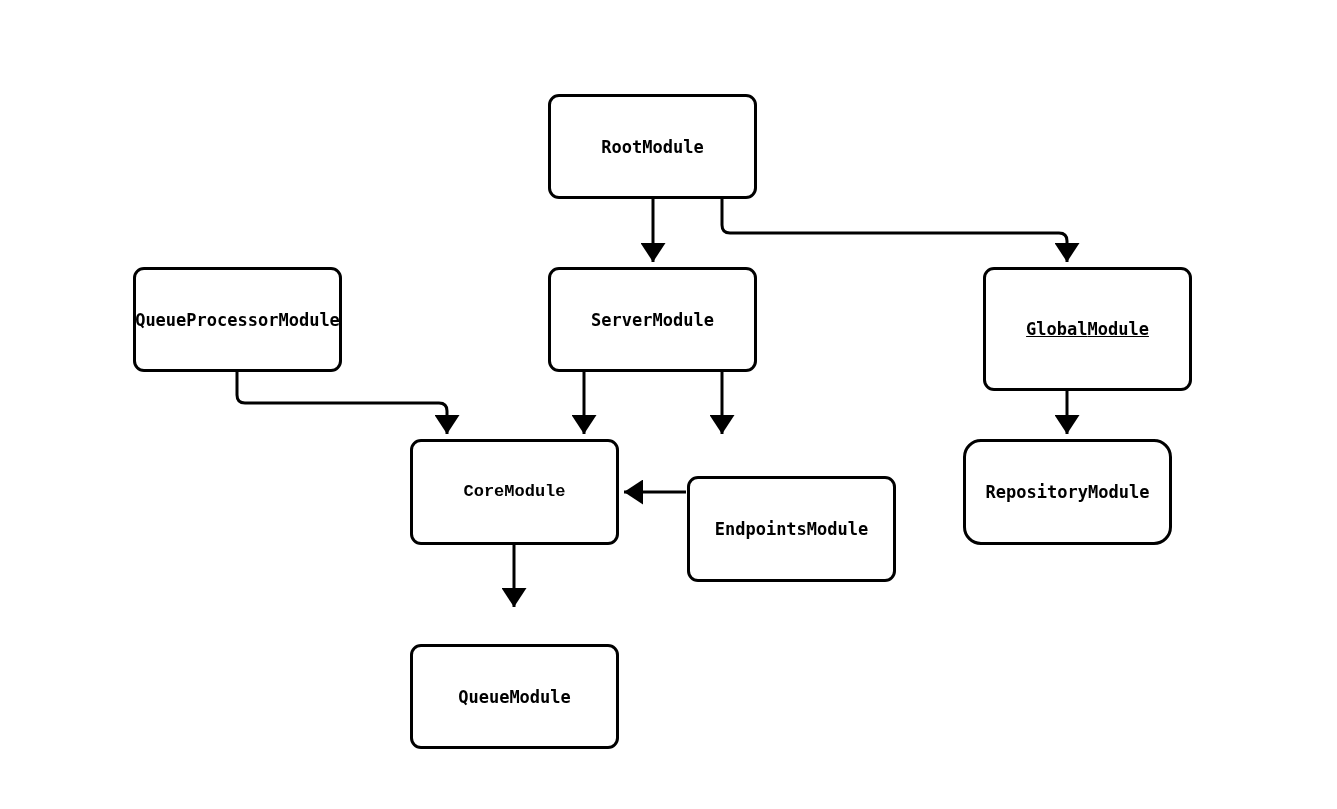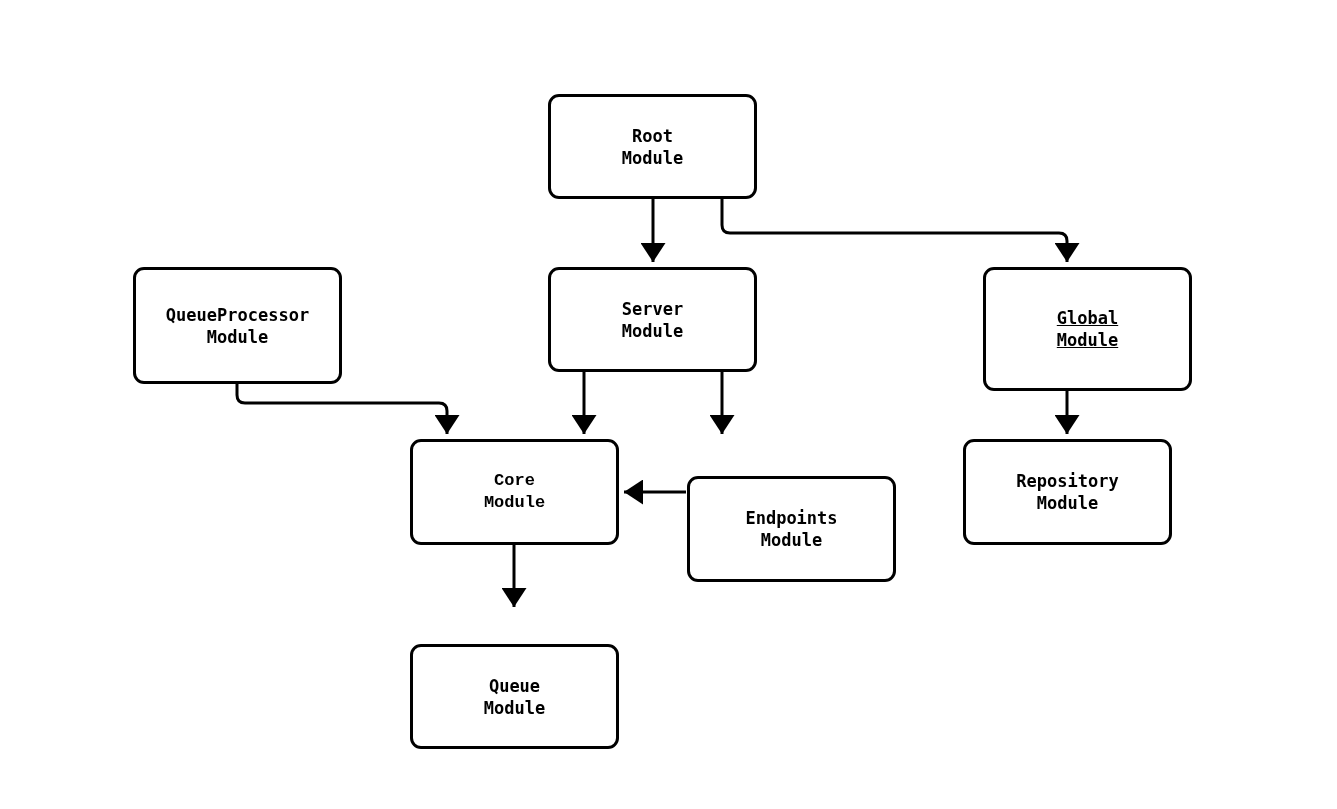--- a/index.html
+++ b/index.html
@@ -25,36 +25,35 @@
   }
   .node {
     position: absolute;
     box-sizing: border-box;
     width: 209px;
     height: 106px;
     background: #ffffff;
     border: 3px solid #000000;
     border-radius: 11px;
     display: flex;
-    flex-direction: column;
     align-items: center;
     justify-content: center;
     text-align: center;
     font-weight: bold;
     font-size: 17px;
     line-height: 22px;
     color: #000000;
   }
   .n-root          { left: 548px;  top: 94px;  height: 105px; }
-  .n-queueproc     { left: 133px;  top: 267px; height: 117px; text-align: right; }
+  .n-queueproc     { left: 133px;  top: 267px; height: 105px; text-align: right; }
   .n-server        { left: 548px;  top: 267px; height: 105px; }
   .n-global        { left: 983px;  top: 267px; height: 124px; text-decoration: underline; }
   .n-core          { left: 410px;  top: 439px; font-family: Liberation Mono, monospace; }
   .n-endpoints     { left: 687px;  top: 456px; margin-top: 20px; }
-  .n-repository    { left: 963px;  top: 439px; }
+  .n-repository    { left: 963px;  top: 439px; border-radius: 18px; }
   .n-queue         { left: 410px;  top: 644px; height: 105px; }
 </style>
 </head>
 <body>
 
 <div class="canvas">
 
   <svg class="edges-svg" width="1337" height="809" viewBox="0 0 1337 809" xmlns="http://www.w3.org/2000/svg">
     <defs>
       <marker id="arrowhead" viewBox="0 0 19 25" refX="19" refY="12.5" markerWidth="19" markerHeight="25" markerUnits="userSpaceOnUse" orient="auto">

